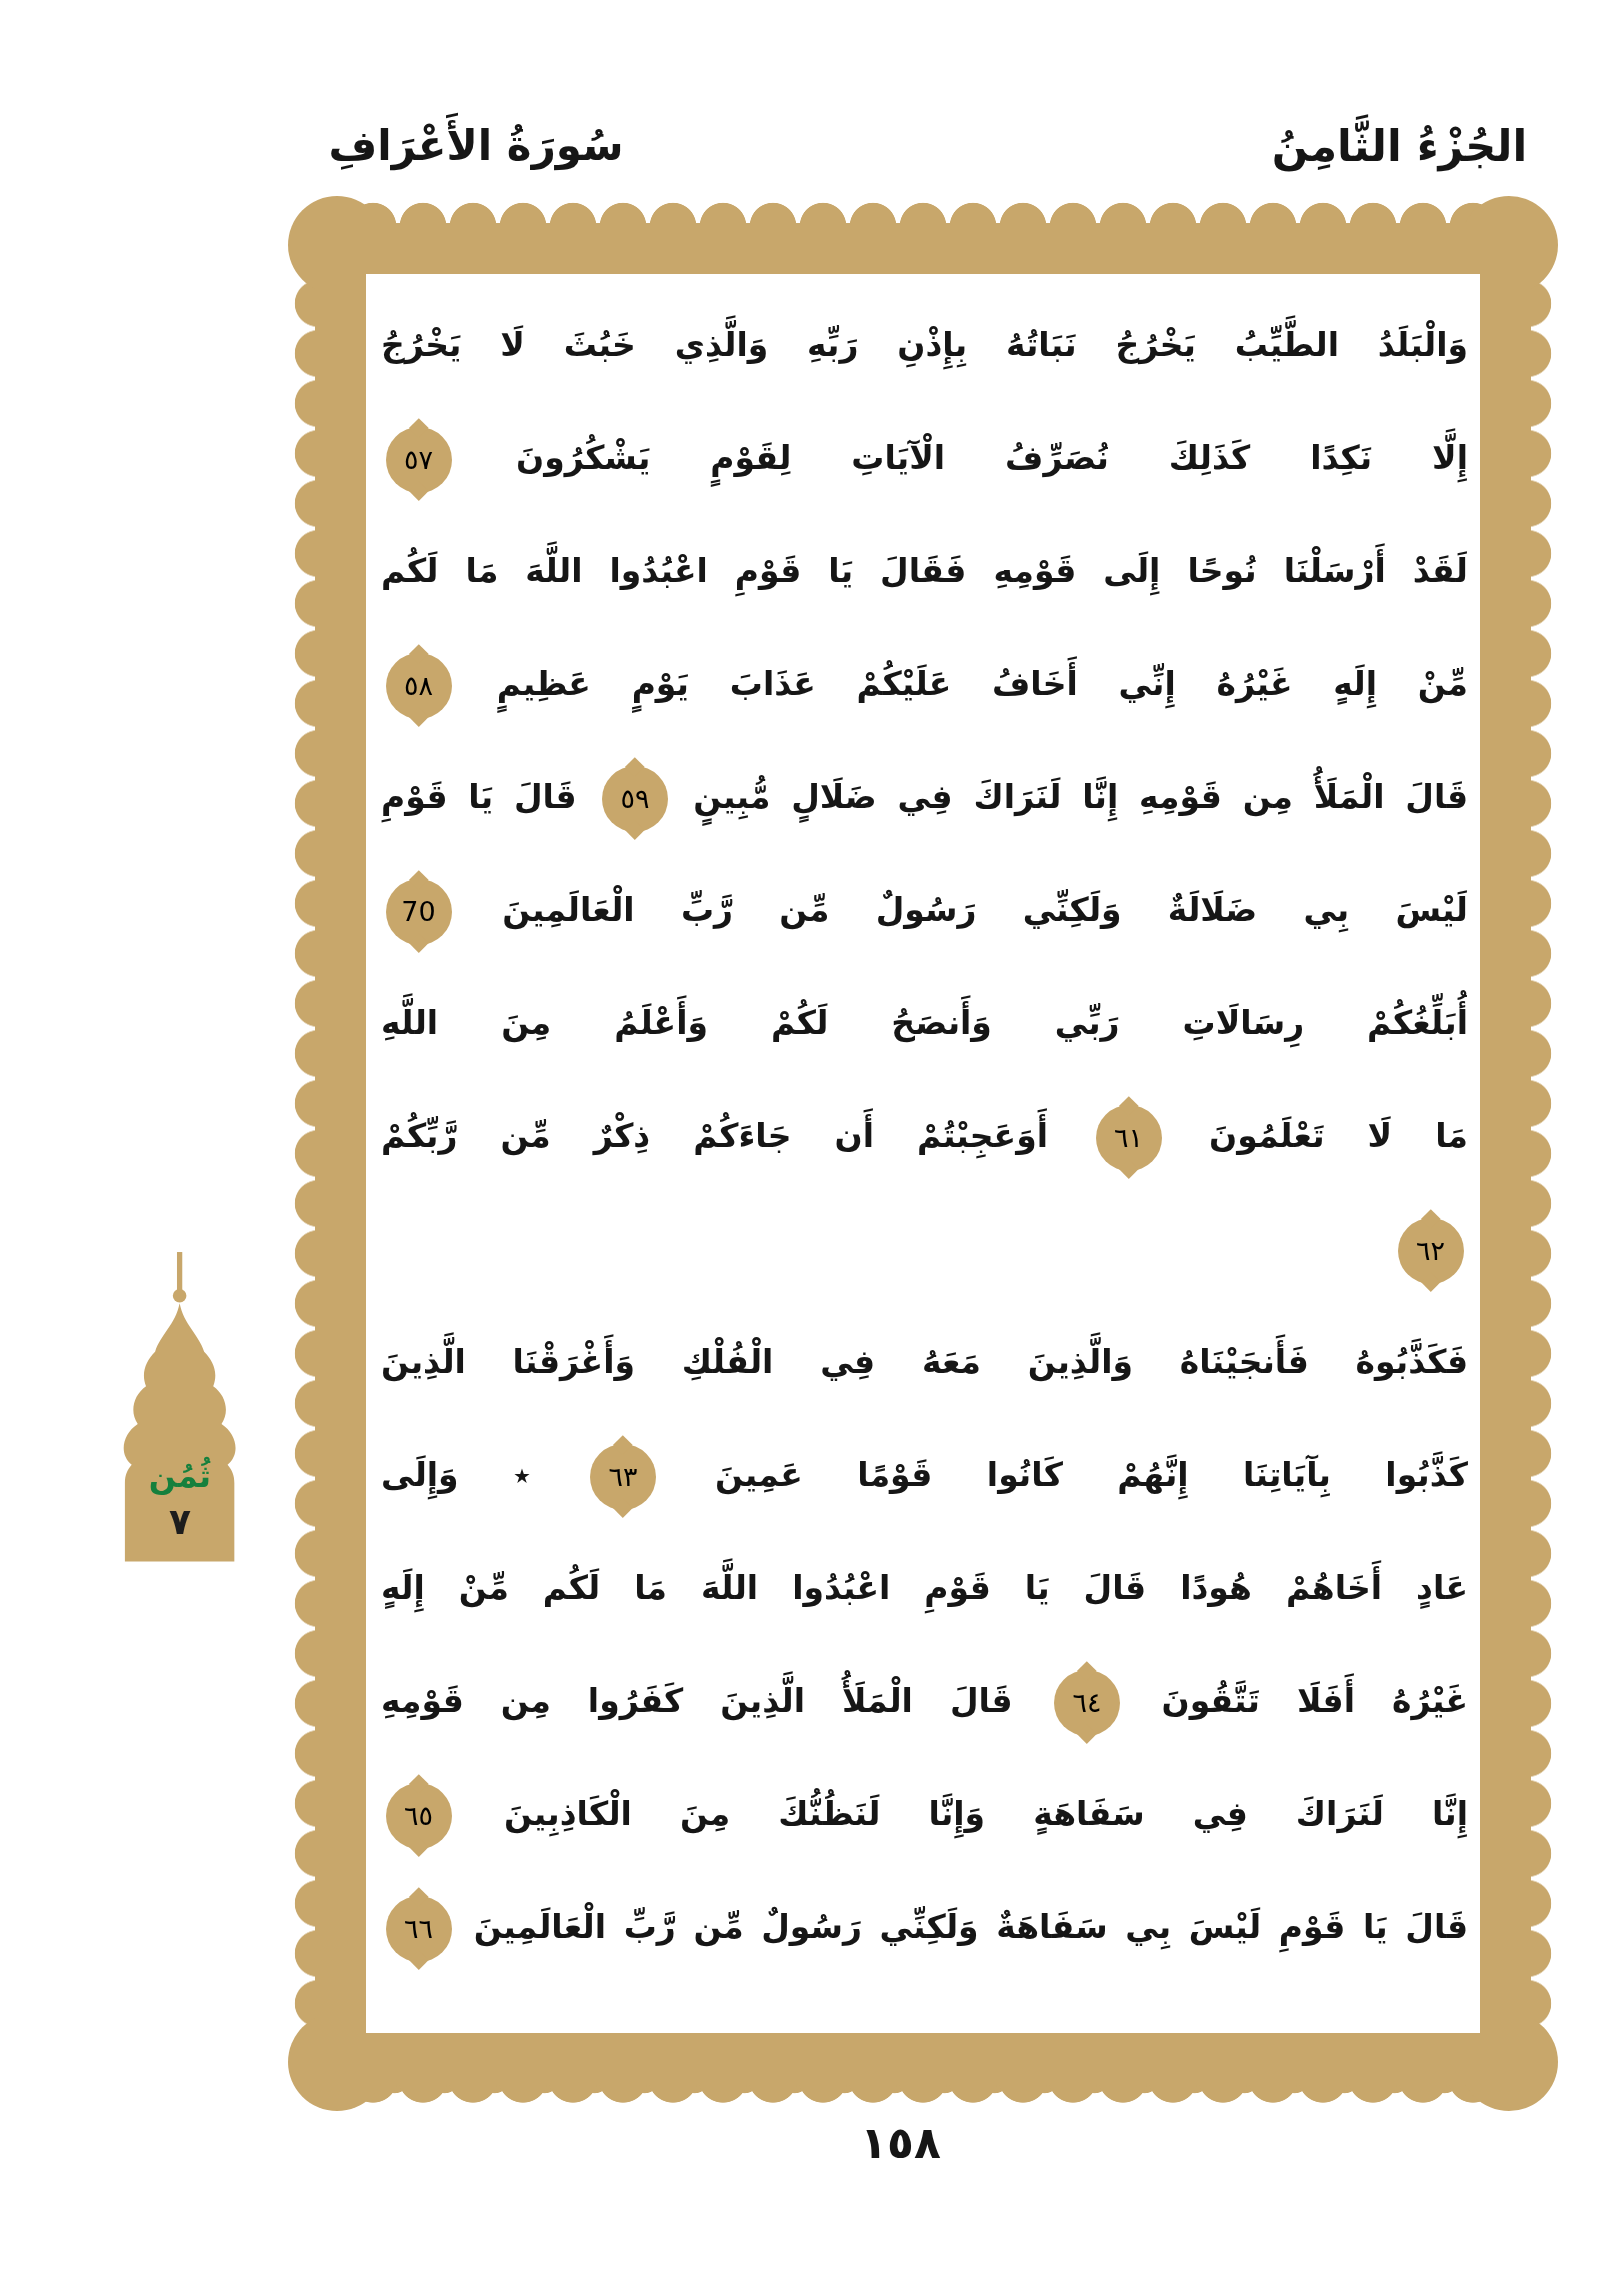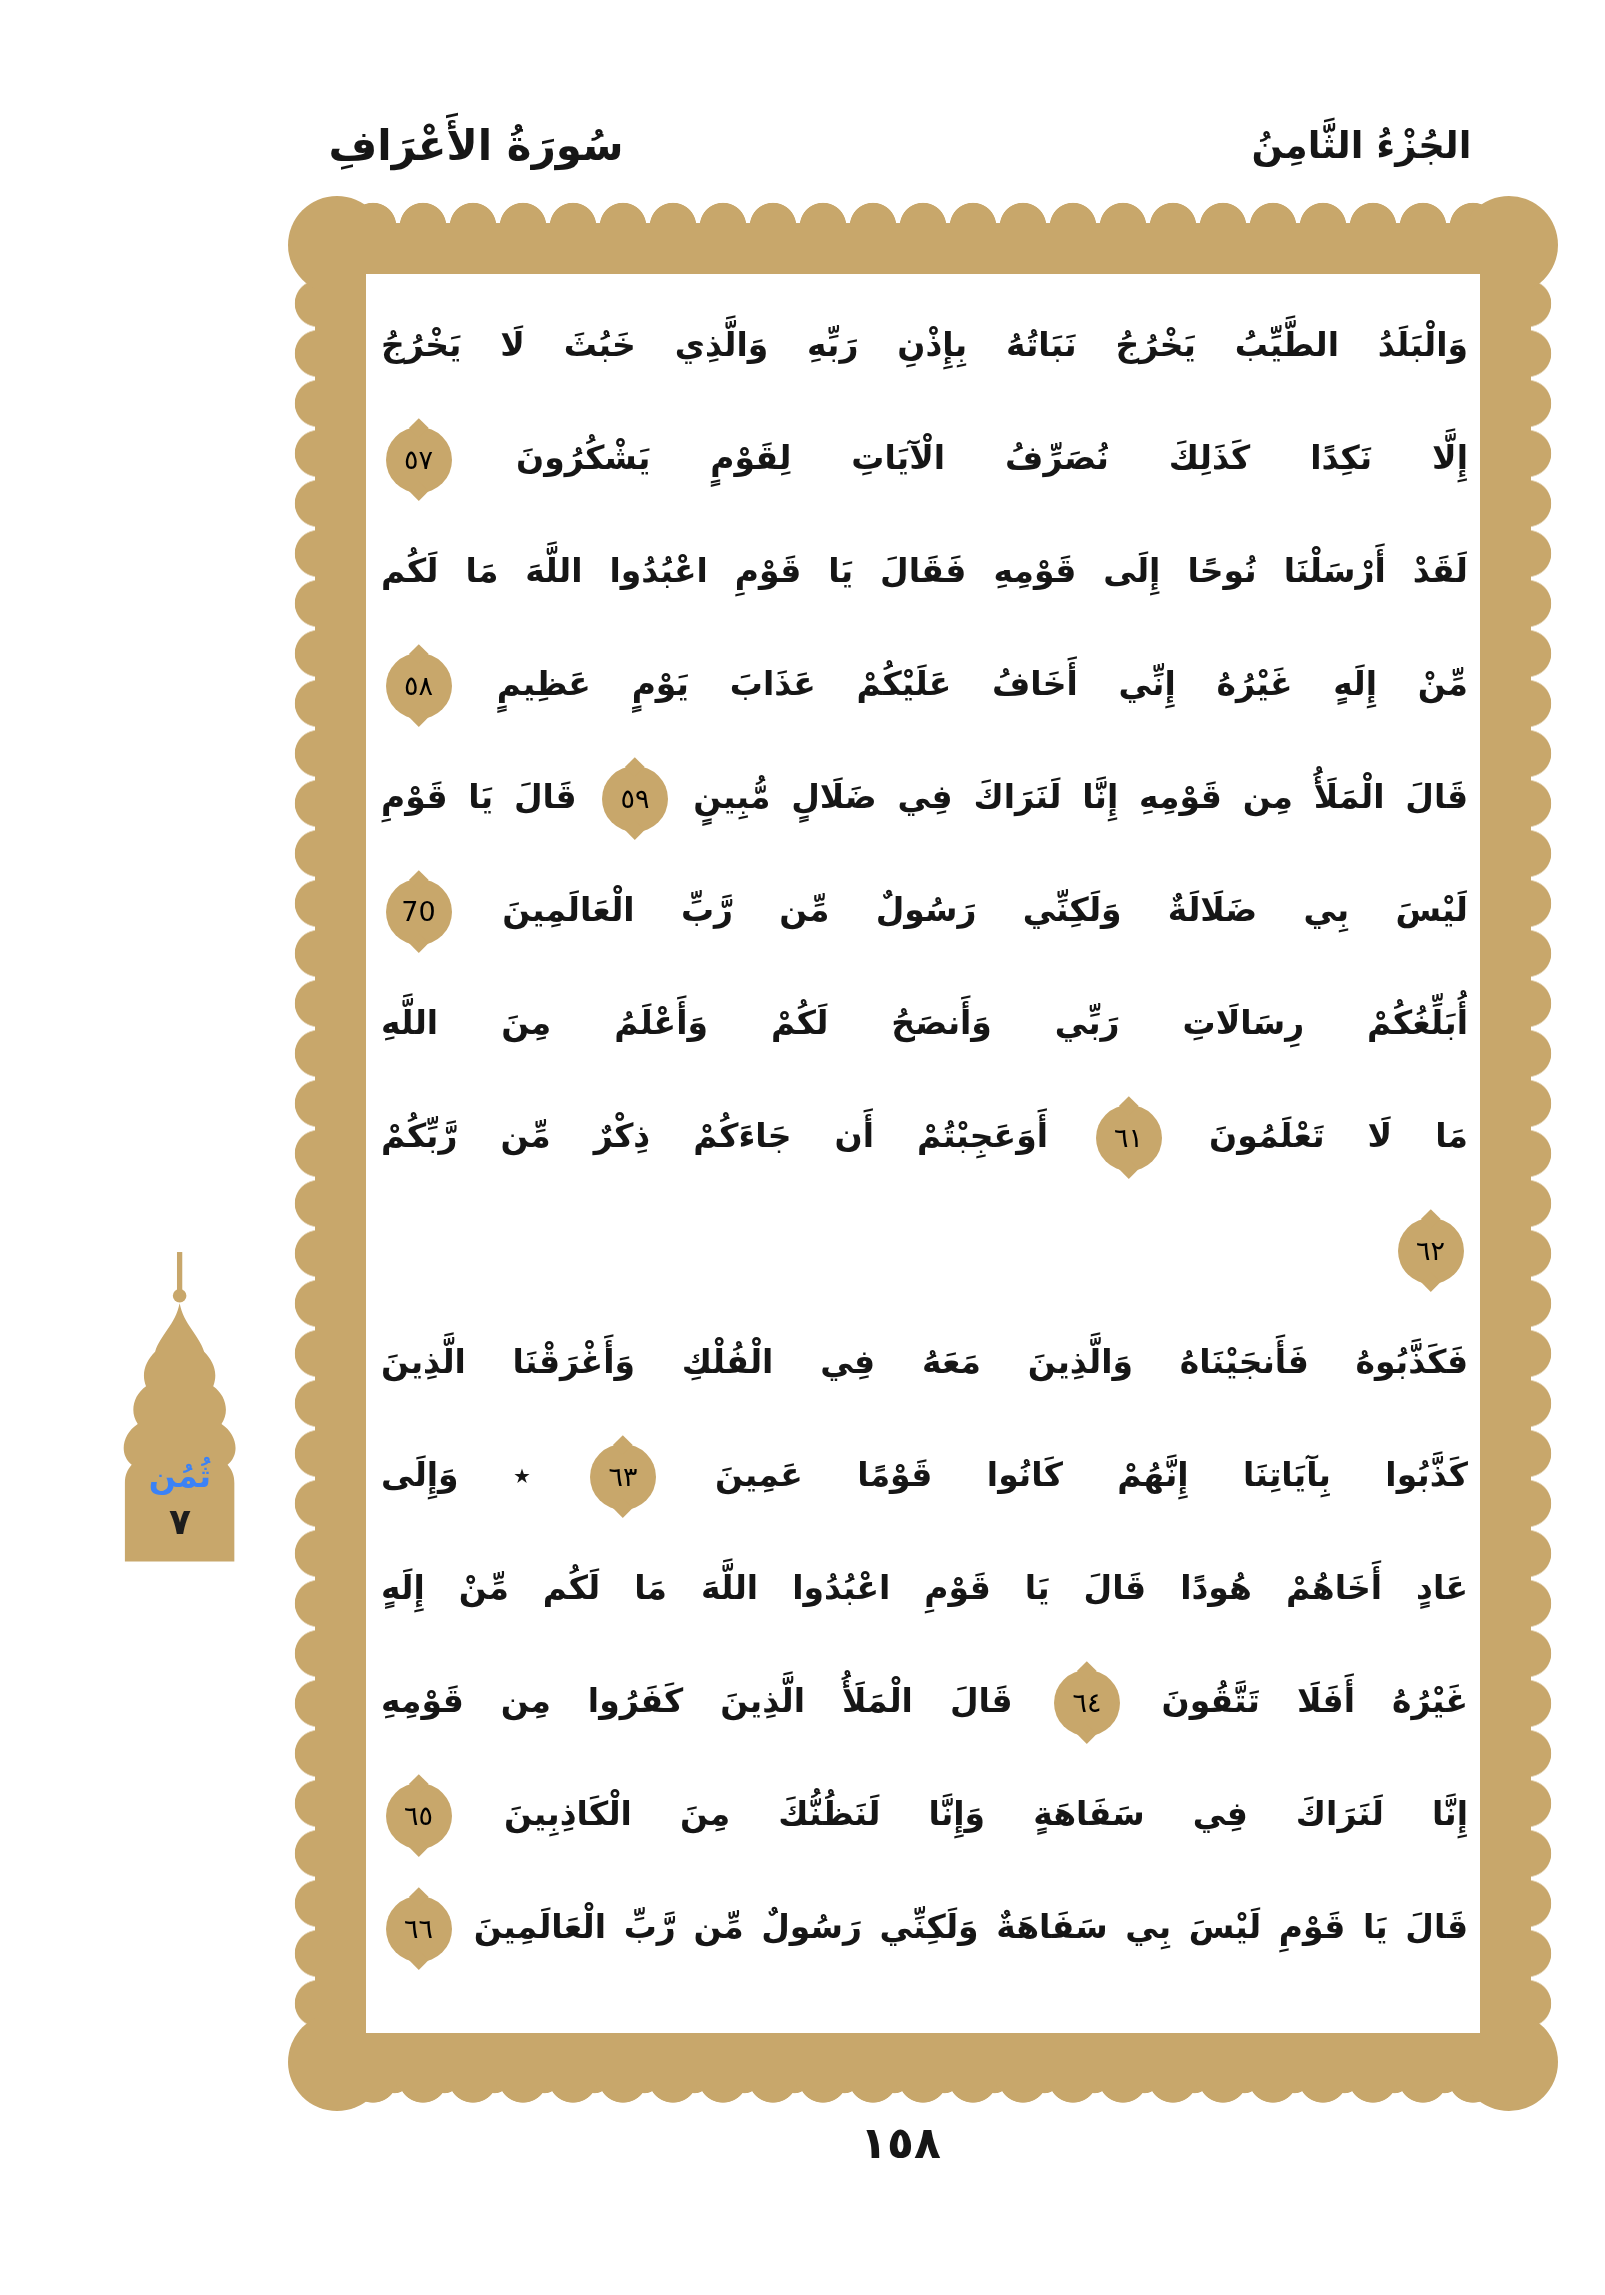--- a/index.html
+++ b/index.html
@@ -17,23 +17,23 @@
   }
   .page{position:relative;width:1605px;height:2295px;overflow:hidden;background:var(--paper);}
 
   
   .surah-title{
     position:absolute;left:242px;top:89px;width:468px;height:113px;
     display:flex;align-items:center;justify-content:center;
     font-size:42px;font-weight:bold;direction:rtl;
   }
   .juz-title{
-    position:absolute;left:1188px;top:89px;width:347px;height:113px;
+    position:absolute;left:1226px;top:89px;width:347px;height:113px;
     display:flex;align-items:center;justify-content:center;
-    font-size:37px;font-weight:bold;direction:rtl;
+    font-size:43px;font-weight:bold;direction:rtl;
   }
 
   
   .frame{position:absolute;left:294px;top:202px;width:1258px;height:1903px;}
   .frame .band{position:absolute;inset:21px;background:var(--gold);}
   .frame .inner{position:absolute;inset:72px;background:var(--paper);}
   .scallop{position:absolute;}
   .scallop-top{
     top:0;left:26px;right:26px;height:24px;
     background-image:radial-gradient(circle at 50% 100%, var(--gold) 66%, rgba(0,0,0,0) 68%);
@@ -91,21 +91,21 @@
   }
   .verse-marker::before{top:-5.3px;}
   .verse-marker::after{bottom:-5.3px;}
   .verse-num{direction:rtl;}
 
   
   .margin-badge{position:absolute;left:100px;top:1252px;width:160px;height:311px;}
   .margin-badge svg{position:absolute;inset:0;}
   .badge-label{
     position:absolute;left:0;top:205px;width:100%;
-    text-align:center;font-size:32px;font-weight:bold;color:#3b82f6;direction:rtl;
+    text-align:center;font-size:32px;font-weight:bold;color:#15803d;direction:rtl;
   }
   .badge-number{
     position:absolute;left:0;top:249px;width:100%;
     text-align:center;font-size:36px;font-weight:bold;color:#1d1d1d;direction:rtl;
   }
 
   
   .page-number{
     position:absolute;left:727px;top:2104px;width:347px;height:76px;
     display:flex;align-items:center;justify-content:center;

